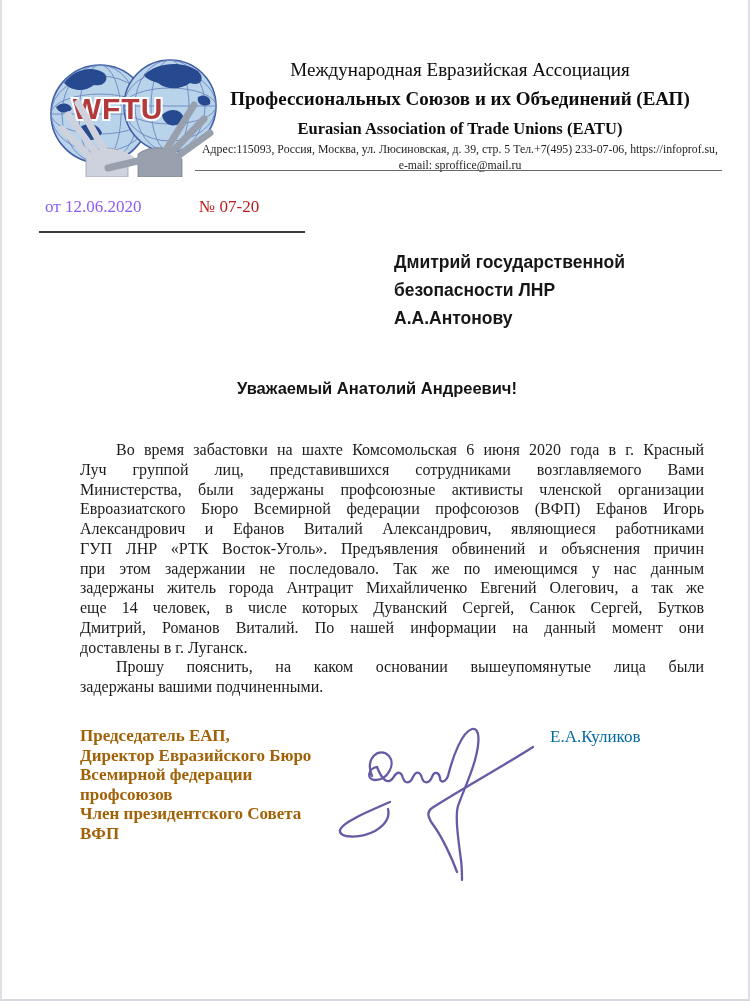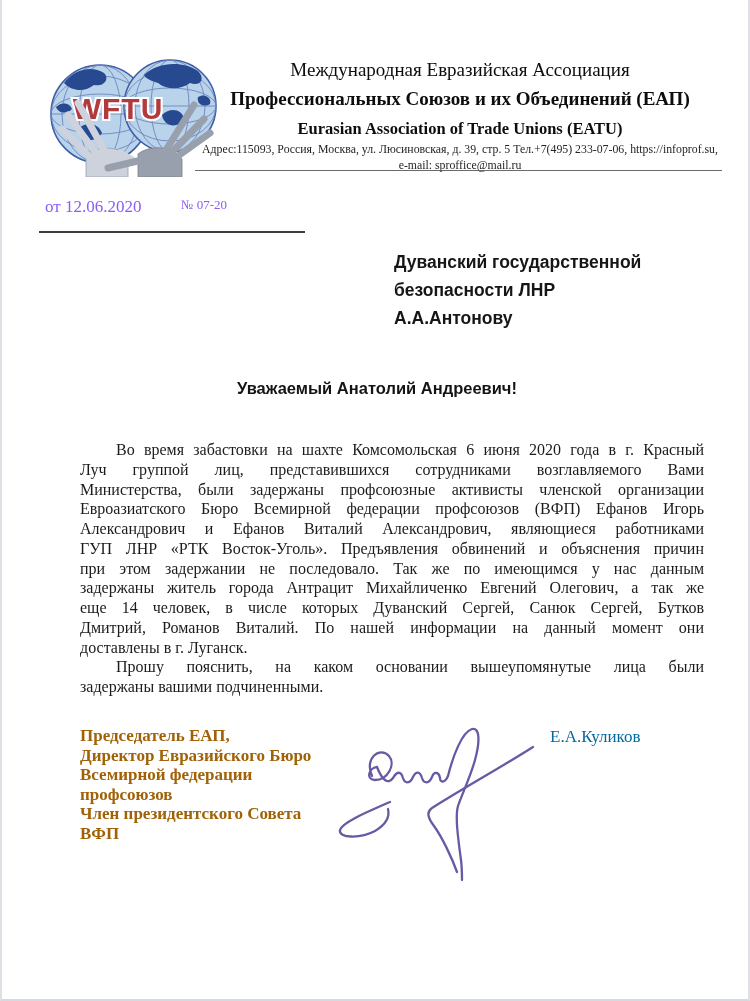--- a/index.html
+++ b/index.html
@@ -16,21 +16,21 @@
   
   .logo { position:absolute; left:42px; top:53px; width:176px; height:124px; }
   .head-text { position:absolute; left:194px; top:56px; width:528px; text-align:center; color:#0d0d0d; }
   .t1 { font-weight:normal; font-size:19px; line-height:28px; }
   .t2 { font-weight:bold; font-size:19px; line-height:29px; }
   .ten { font-weight:bold; font-size:16.5px; line-height:27px; margin-top:2px; }
   .addr { font-size:11.8px; line-height:15.5px; color:#242424; text-align:center; }
   .head-rule { position:absolute; left:193px; top:170px; width:527px; height:1px; background:#6a6a6a; }
   
   .ref-date { position:absolute; left:43px; top:197px; font-size:17px; color:#8b5cf6; }
-  .ref-num  { position:absolute; left:179px; top:197px; font-size:13px; color:#8b5cf6; }
+  .ref-num  { position:absolute; left:197px; top:197px; font-size:17px; color:#b91c1c; }
   .ref-rule { position:absolute; left:37px; top:231px; width:266px; height:2px; background:#3d3d3d; }
   
   .recipient {
     position:absolute; left:392px; top:248px;
     font-family:"Liberation Sans", sans-serif; font-weight:bold;
     font-size:17.5px; line-height:28px; color:#161616;
   }
   
   .salutation {
     position:absolute; left:0; top:379px; width:750px; text-align:center;
@@ -127,21 +127,21 @@
       <div class="addr">Адрес:115093,  Россия, Москва, ул. Люсиновская, д. 39, стр. 5 Тел.+7(495) 233-07-06, https://infoprof.su,</div>
       <div class="addr">e-mail: sproffice@mail.ru</div>
     </div>
     <div class="head-rule"></div>
 
     <div class="ref-date">от 12.06.2020</div>
     <div class="ref-num">№ 07-20</div>
     <div class="ref-rule"></div>
 
     <div class="recipient">
-      <div>Дуванский государственной</div>
+      <div>Дмитрий государственной</div>
       <div>безопасности ЛНР</div>
       <div>А.А.Антонову</div>
     </div>
 
     <div class="salutation">Уважаемый Анатолий Андреевич!</div>
 
     <div class="body-text">
       <div class="bline first">Во время забастовки на шахте Комсомольская 6 июня 2020 года в г. Красный</div>
       <div class="bline">Луч группой лиц, представившихся сотрудниками возглавляемого Вами</div>
       <div class="bline">Министерства, были задержаны профсоюзные активисты членской организации</div>

